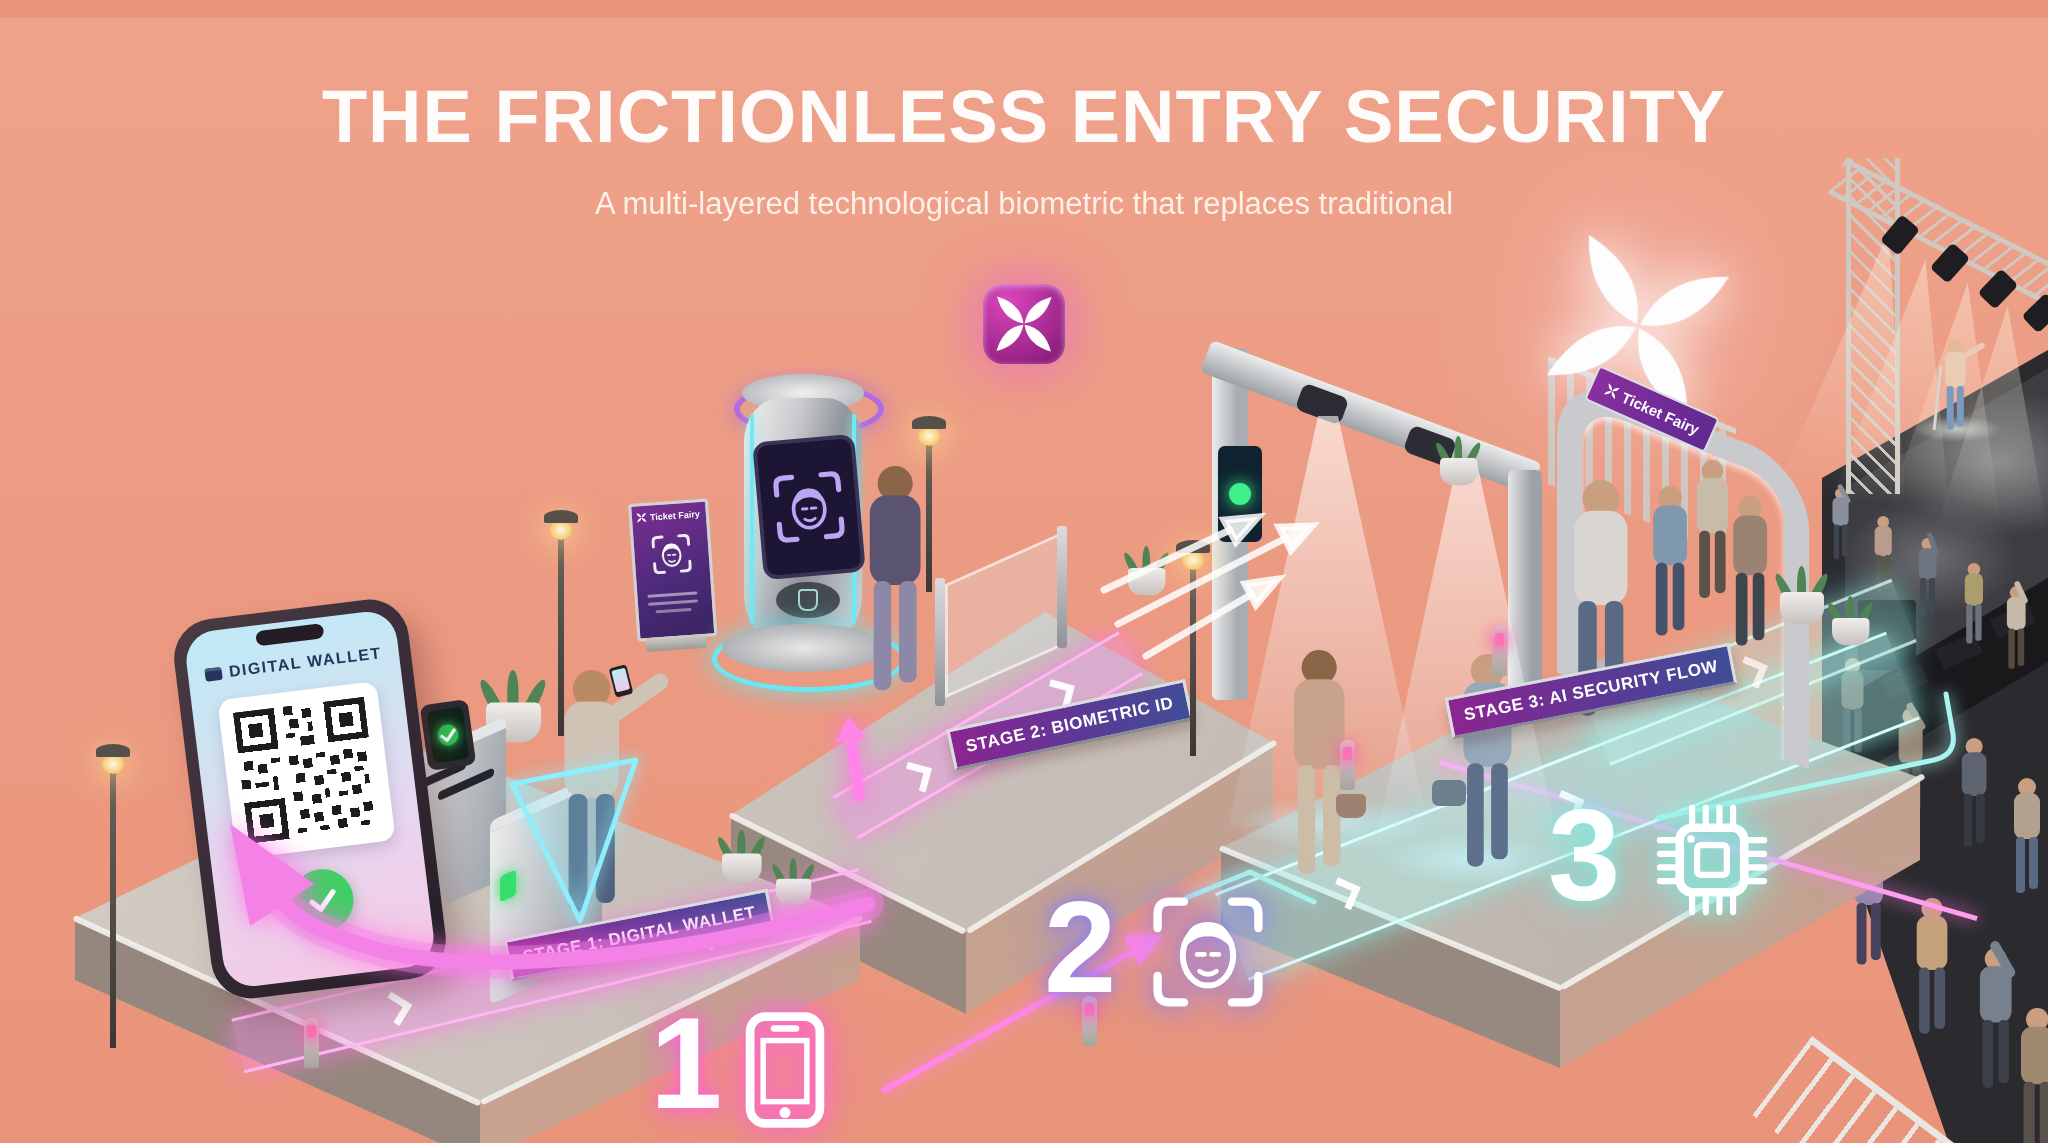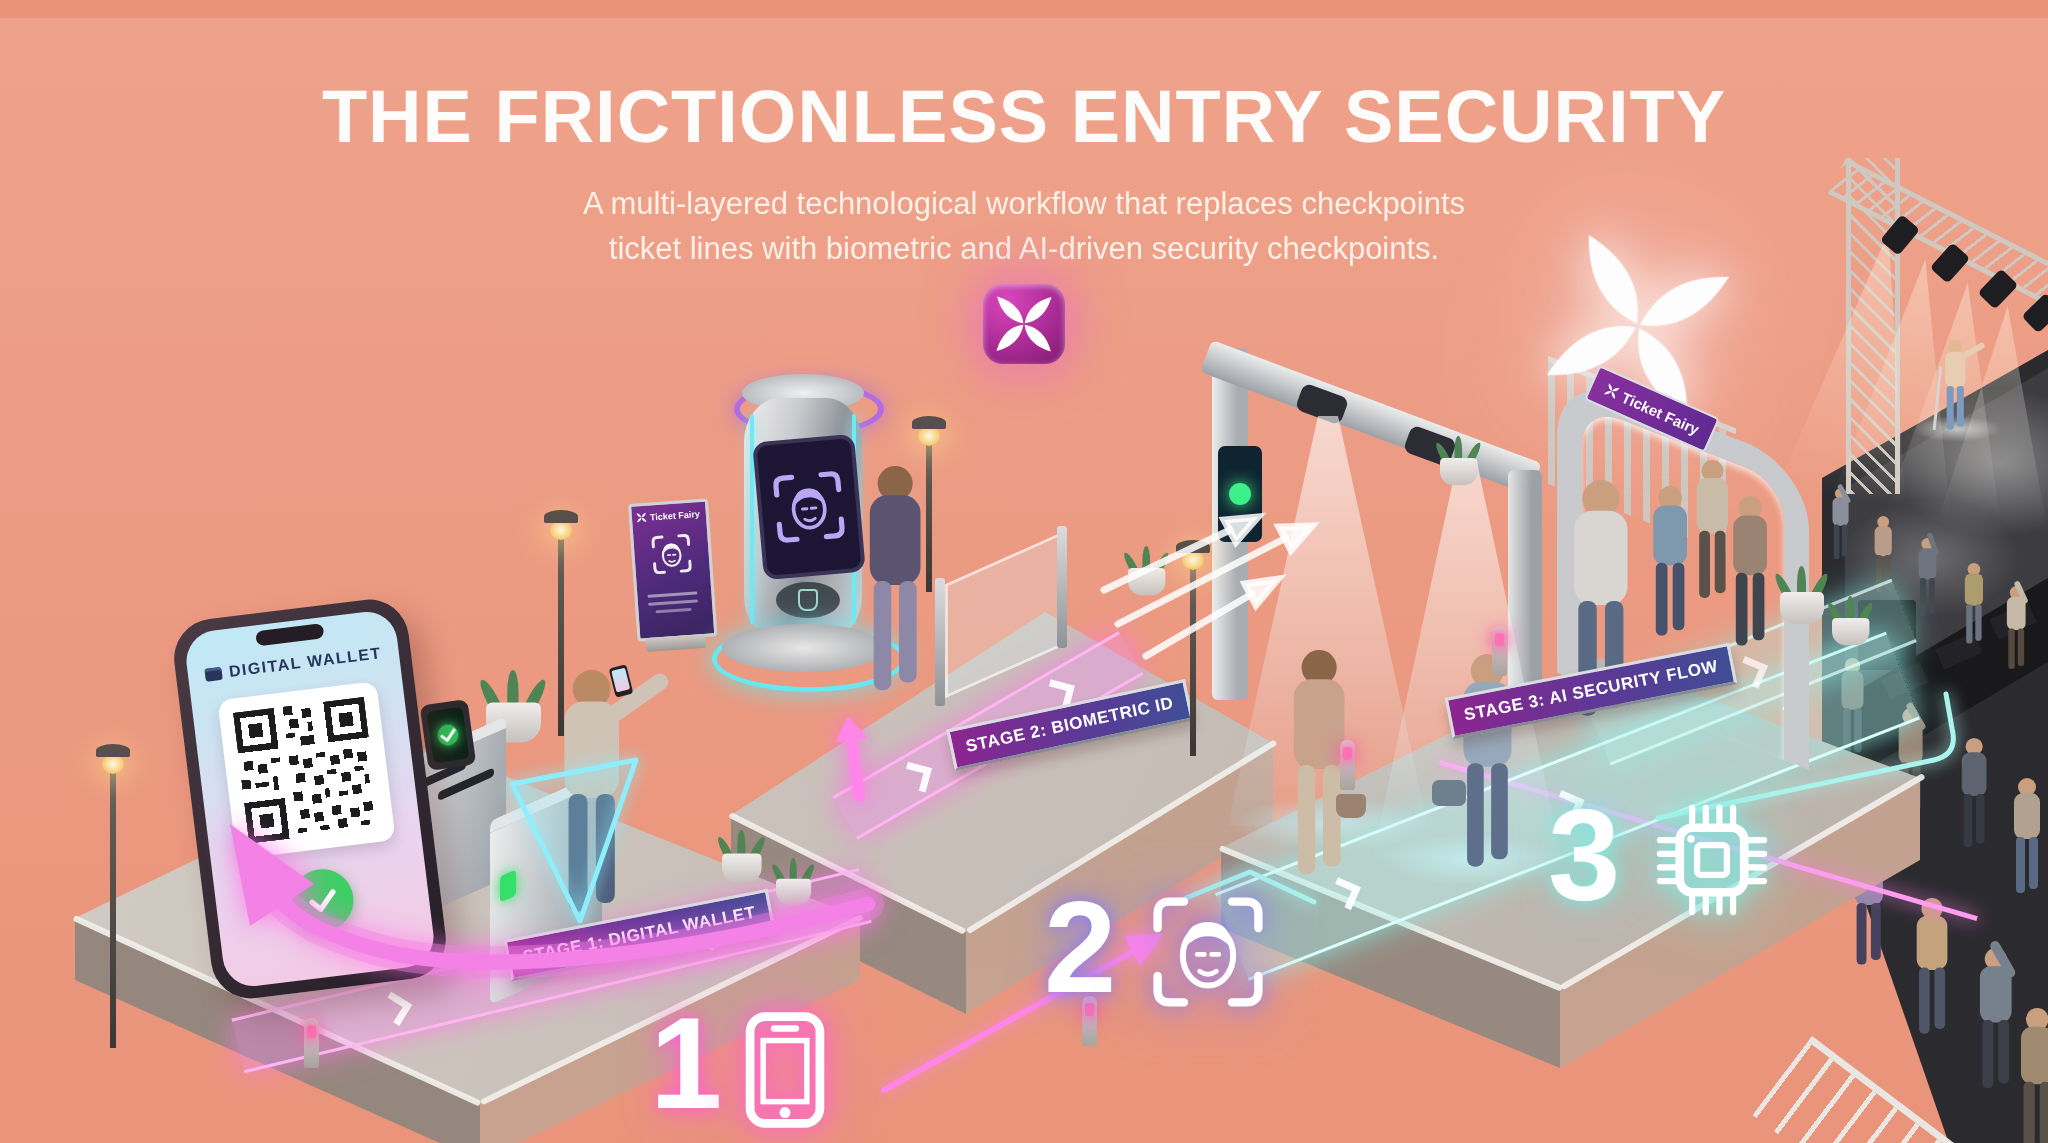--- a/index.html
+++ b/index.html
@@ -614,22 +614,21 @@
       <use href="#facescan"></use>
     </svg>
 
   <div class="neon-num glow-c" style="left:1548px;top:772px">3</div>
   <svg class="abs ic-c" style="left:1650px;top:780px;color:#fff" width="124" height="124" viewBox="0 0 100 100">
       <use href="#chip"></use>
     </svg>
 
   <div class="title">THE FRICTIONLESS ENTRY SECURITY</div>
   <div class="subtitle">
-    <div>A multi-layered technological workflow that replaces checkpoints</div>
-    <div>ticket lines with biometric and AI-driven security checkpoints.</div>
+    <div>A multi-layered technological biometric that replaces traditional</div>
   </div>
 
   <div class="appicon">
     <svg style="position:absolute;left:9px;top:8px" width="64" height="64" viewBox="0 0 100 100">
         <use href="#butterfly" fill="#fff"></use>
       </svg>
   </div>
 
 </div>
 

